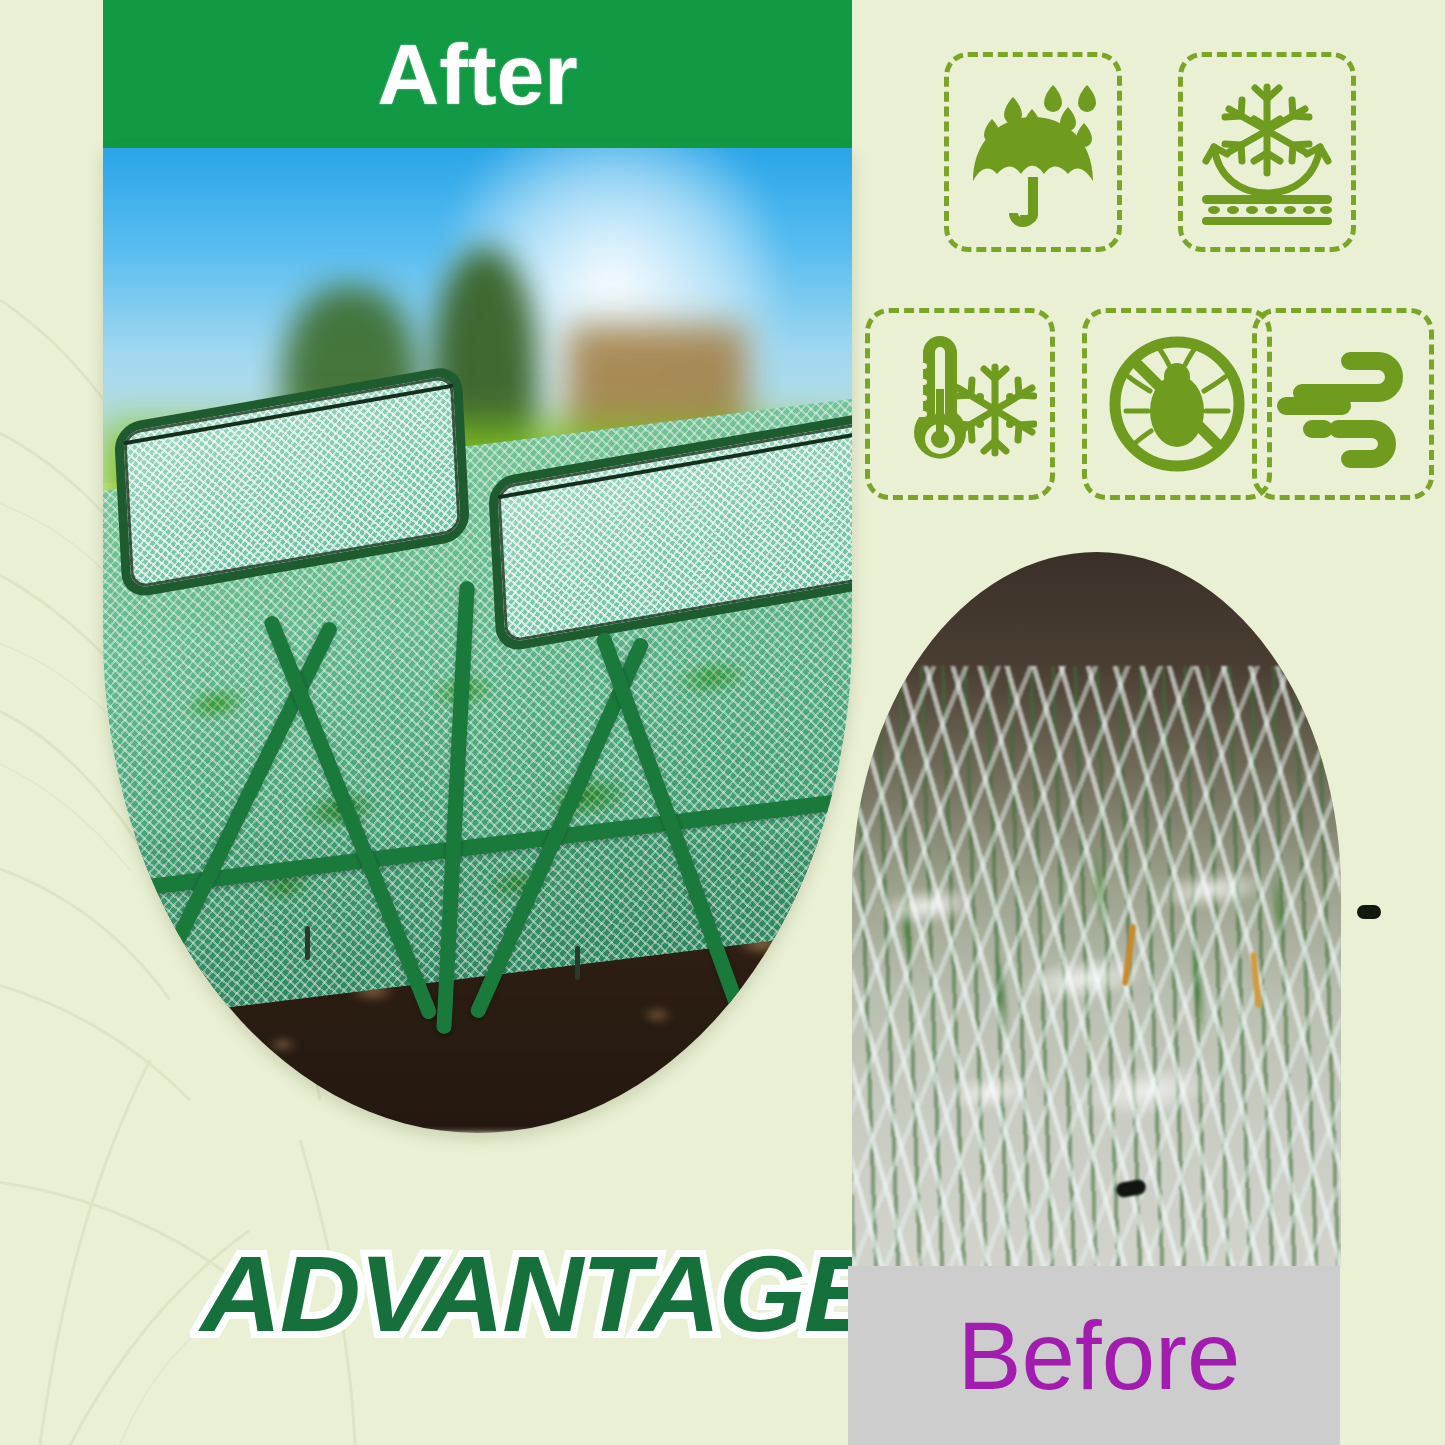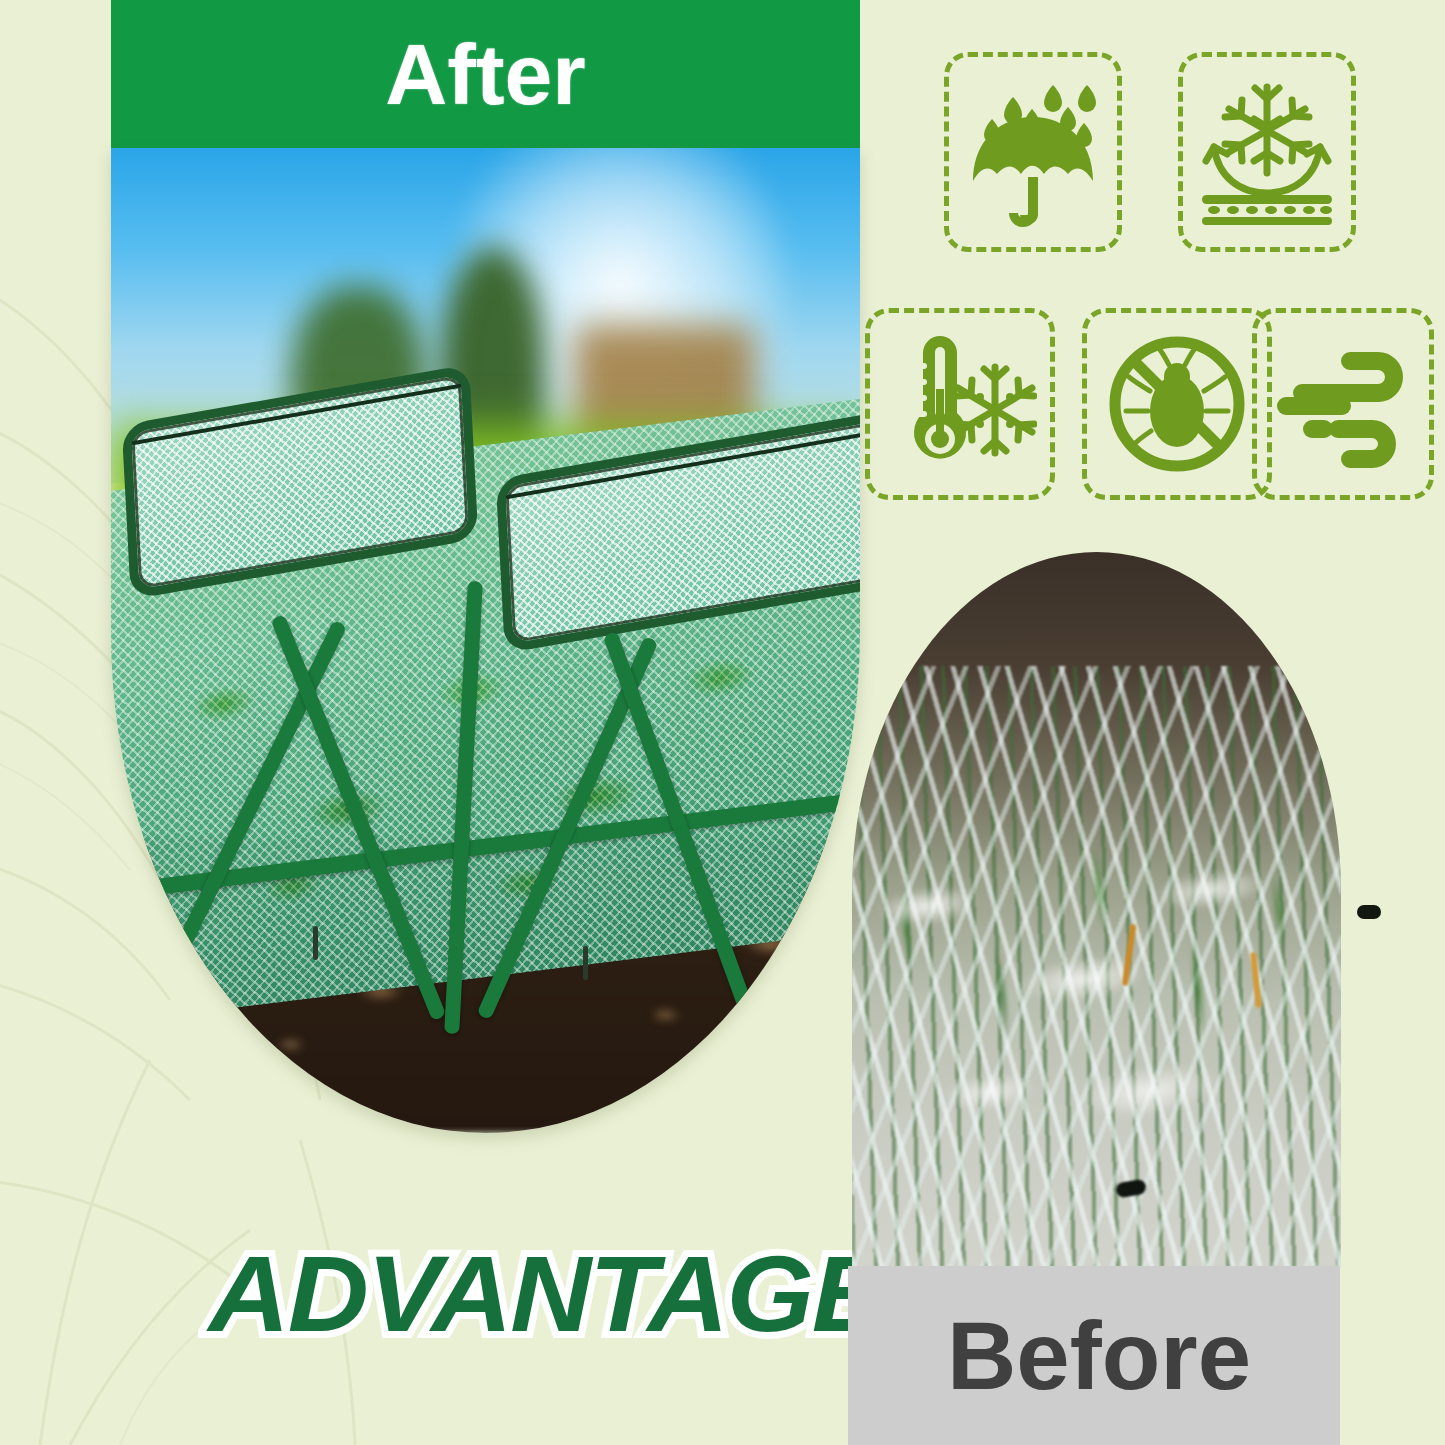--- a/index.html
+++ b/index.html
@@ -20,21 +20,21 @@
   .leaf-watermark {
     position: absolute;
     left: 0; top: 0;
     width: 100%; height: 100%;
     pointer-events: none;
   }
 
   
   .after-column {
     position: absolute;
-    left: 111px;
+    left: 103px;
     top: 0;
     width: 749px;
     height: 1445px;
   }
   .after-banner {
     position: absolute;
     left: 0; top: 0;
     width: 749px;
     height: 148px;
     background: #119944;
@@ -282,23 +282,23 @@
     left: 848px;
     top: 1266px;
     width: 492px;
     height: 179px;
     background: #cdcdce;
     display: flex;
     align-items: center;
     justify-content: center;
   }
   .before-banner-label {
-    color: #404040;
+    color: #a21caf;
     font-size: 96px;
-    font-weight: bold;
+    font-weight: normal;
     line-height: 1;
     padding-left: 10px;
   }
 
   .right-dash {
     position: absolute;
     left: 1357px;
     top: 905px;
     width: 24px;
     height: 14px;

